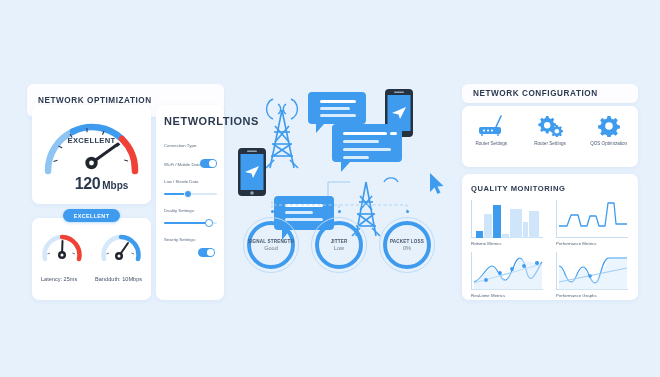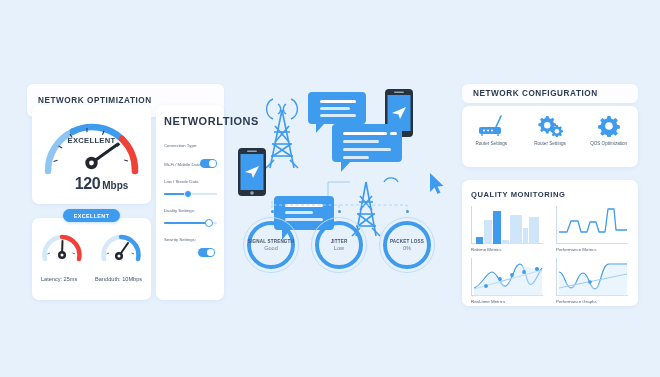--- a/index.html
+++ b/index.html
@@ -103,21 +103,21 @@
   .circ-metric .t2 { font-size: 5.6px; color: #6b7c92; margin-top: 1.5px; }
   .conn-dot { position: absolute; width: 3px; height: 3px; border-radius: 50%; background: #3e9bee; }
 
   
   #right-header { left: 462px; top: 84px; width: 176px; height: 19px; }
   #config-card { left: 462px; top: 106px; width: 176px; height: 61px; }
   .cfg-items { position: absolute; top: 9px; left: 0; width: 100%; display: flex; justify-content: space-around; }
   .cfg-item { display: flex; flex-direction: column; align-items: center; width: 56px; }
   .cfg-item .lbl { margin-top: 4px; font-size: 4.6px; color: #4d5c72; text-align: center; }
 
-  #quality-card { left: 462px; top: 180px; width: 176px; height: 126px; }
+  #quality-card { left: 462px; top: 174px; width: 176px; height: 126px; }
   #quality-title { position: absolute; left: 9px; top: 10px; font-size: 7.6px; }
   .charts-grid {
     position: absolute; top: 26px; left: 9px; width: 158px;
     display: grid; grid-template-columns: 1fr 1fr; gap: 6px 12px;
   }
   .mini-chart .plot {
     width: 72px; height: 38px; position: relative;
     border-left: 0.8px solid #c9dcf0; border-bottom: 0.8px solid #c9dcf0;
   }
   .mini-chart .cap { margin-top: 3px; font-size: 4.4px; color: #56657c; }

